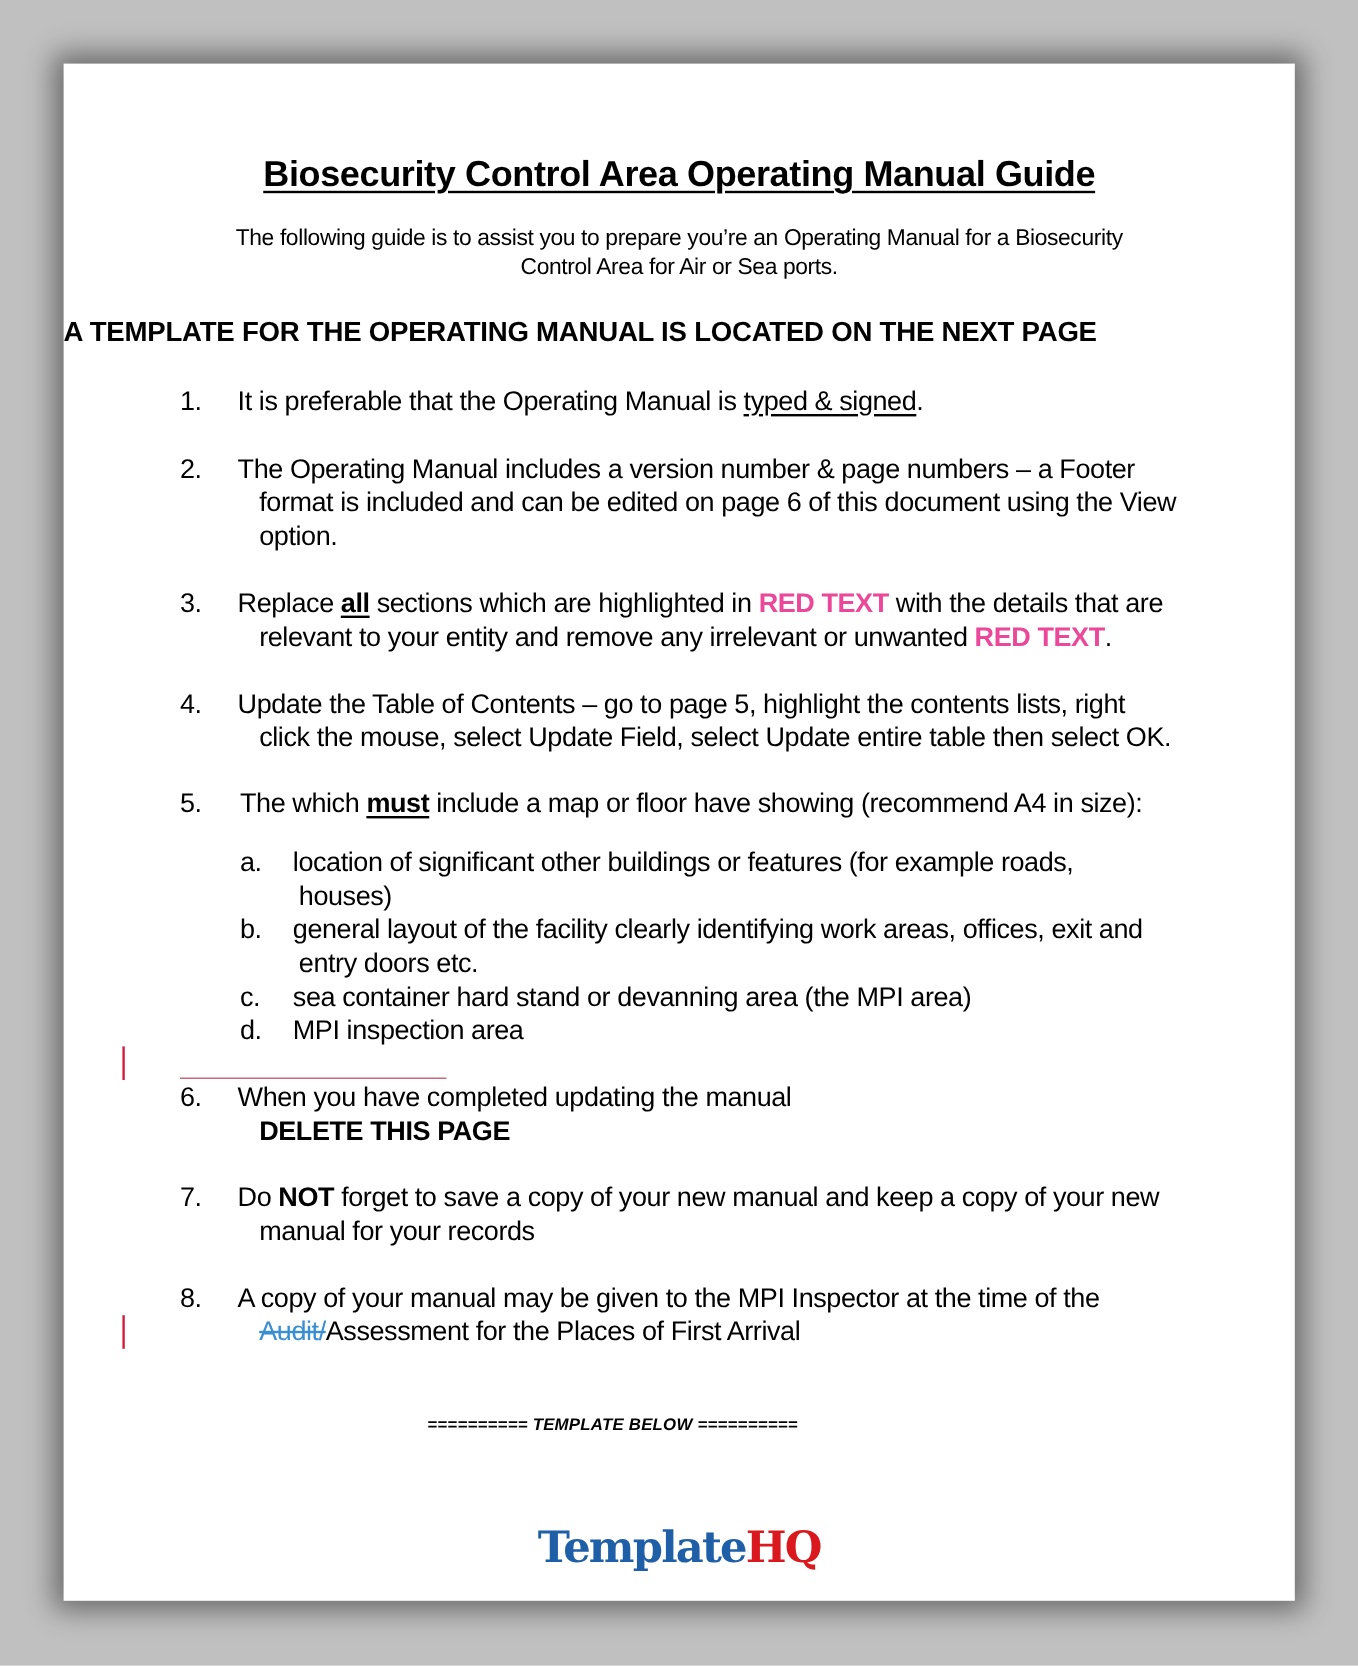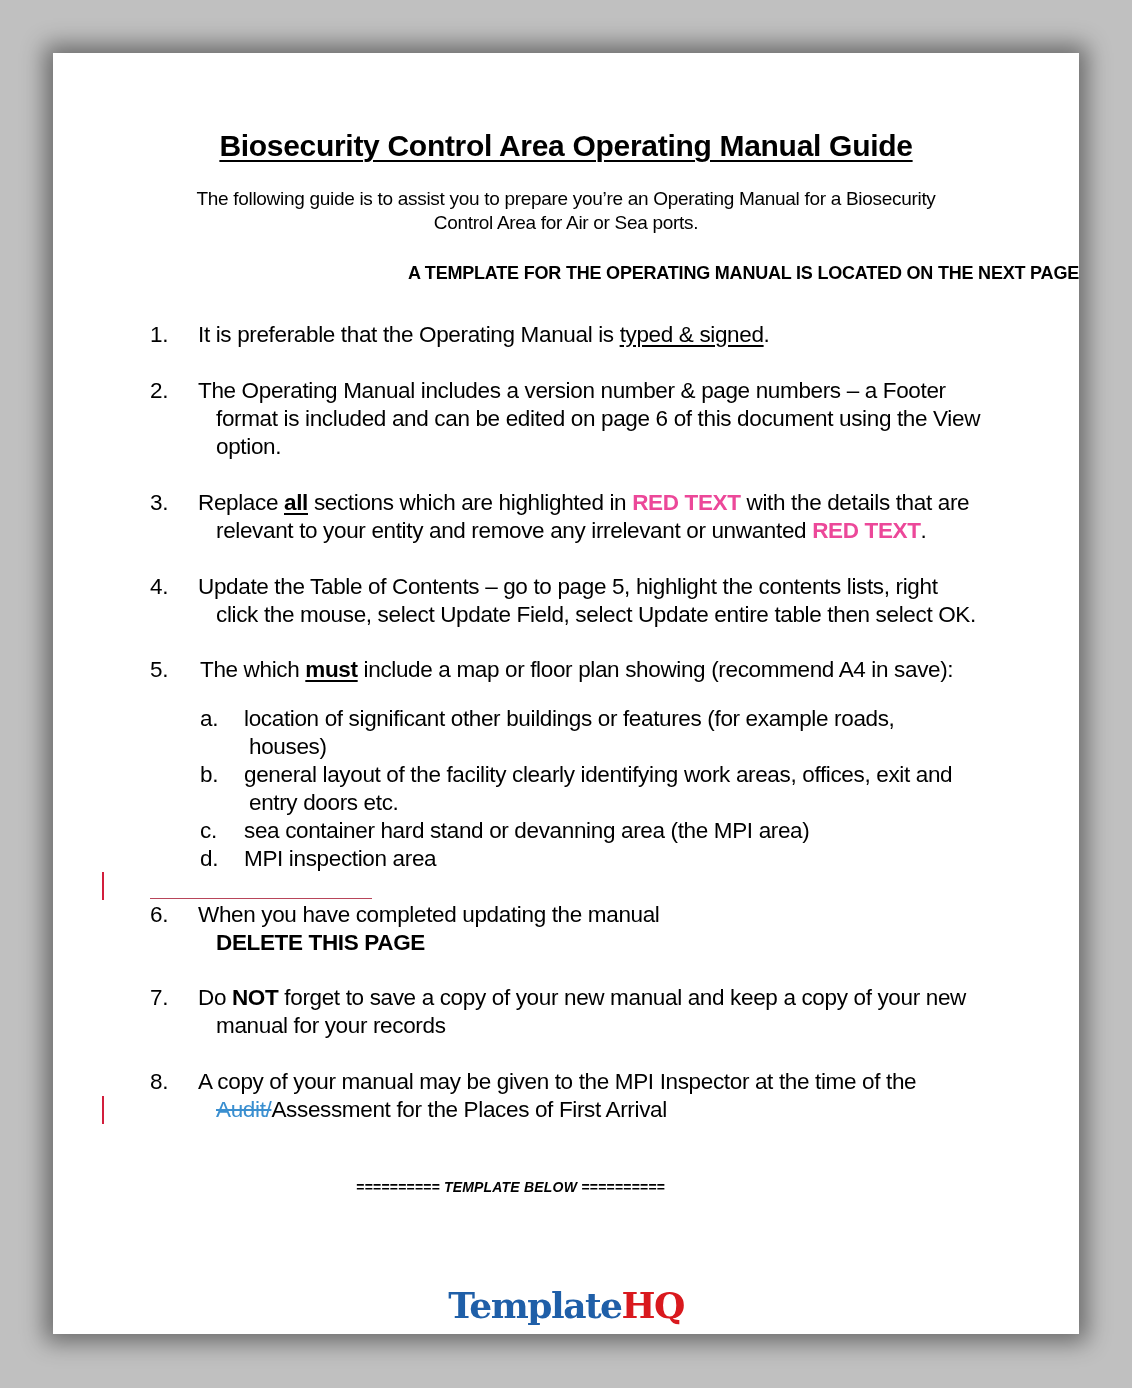--- a/index.html
+++ b/index.html
@@ -24,22 +24,22 @@
     font-size: 30px; font-weight: bold; text-decoration: underline;
     text-decoration-thickness: 2px; text-underline-offset: 4px;
     letter-spacing: -0.3px;
   }
   .subtitle {
     left: 0; width: 1026px; top: 134px; text-align: center;
     font-size: 19px; line-height: 24px; white-space: normal;
     letter-spacing: -0.3px;
   }
   .notice {
-    left: 0; width: 1026px; top: 210px; text-align: right;
-    font-size: 18px; font-weight: bold; letter-spacing: -0.2px;
+    left: 0; width: 1026px; top: 210px; text-align: left;
+    font-size: 23px; font-weight: bold; letter-spacing: -0.2px;
   }
   .item { position: absolute; left: 97px; font-size: 22.5px; line-height: 28px; letter-spacing: -0.35px; }
   .item .num { position: absolute; left: 0; top: 0; }
   .item .txt { position: absolute; left: 48px; top: 0; white-space: nowrap; }
   .sub { position: absolute; left: 147px; font-size: 22.5px; line-height: 28px; letter-spacing: -0.35px; }
   .sub .num { position: absolute; left: 0; top: 0; }
   .sub .txt { position: absolute; left: 44px; top: 0; white-space: nowrap; }
   .indent { padding-left: 2px; margin-left: 16px; }
   .subindent { padding-left: 5px; }
   u.ul { text-decoration: underline; text-underline-offset: 3px; }
@@ -49,21 +49,20 @@
   .change-bar { position: absolute; width: 2px; background: #d21e3c; left: 49px; }
   .change-line { position: absolute; height: 1px; background: #b8455a; left: 97px; width: 222px; top: 845px; }
   .divider {
     left: 0; width: 915px; top: 1126px; text-align: center;
     font-size: 14px; font-weight: bold; font-style: italic; letter-spacing: 0.2px;
   }
   .logo {
     left: 0; width: 1026px; top: 1216px; text-align: center;
     font-family: "DejaVu Serif", serif; font-weight: bold; font-size: 36px;
     letter-spacing: -1.5px;
-    margin-top: 15px;
   }
   .logo .a { color: #1f5fa8; }
   .logo .b { color: #d9191e; }
 </style>
 </head>
 <body>
 
 <div class="page">
 
   <div class="abs subtitle">
@@ -100,21 +99,21 @@
   <div class="item" style="top:520px;">
     <span class="num">4.</span>
     <div class="txt">
       <div>Update the Table of Contents – go to page 5, highlight the contents lists, right</div>
       <div class="indent">click the mouse, select Update Field, select Update entire table then select OK.</div>
     </div>
   </div>
 
   <div class="item" style="top:603px;">
     <span class="num">5.</span>
-    <span class="txt" style="left:50px;"><span>The which </span><b class="ulb">must</b><span> include a map or floor plan showing (recommend A4 in save):</span></span>
+    <span class="txt" style="left:50px;"><span>The which </span><b class="ulb">must</b><span> include a map or floor have showing (recommend A4 in size):</span></span>
   </div>
 
   <div class="sub" style="top:652px;">
     <span class="num">a.</span>
     <div class="txt">
       <div>location of significant other buildings or features (for example roads,</div>
       <div class="subindent">houses)</div>
     </div>
   </div>
   <div class="sub" style="top:708px;">

